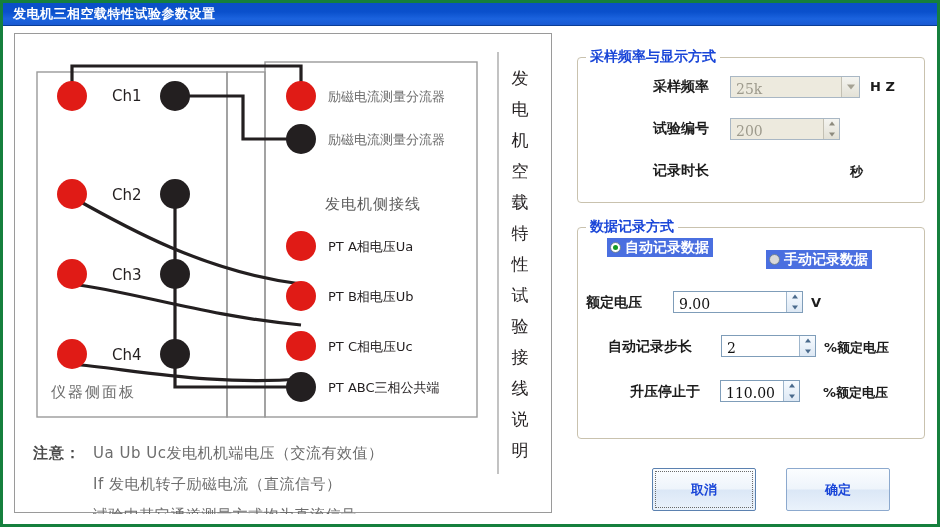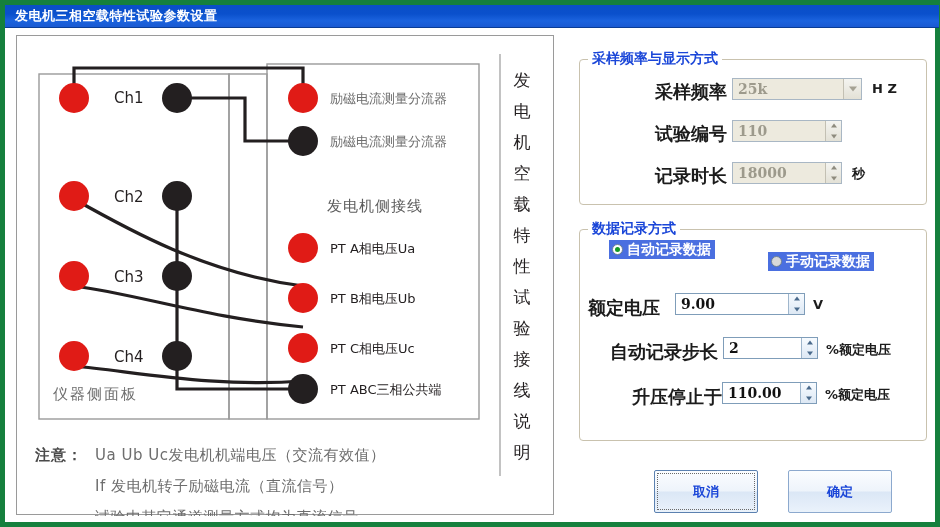--- a/index.html
+++ b/index.html
@@ -5,21 +5,21 @@
   html,body{margin:0;padding:0;}
   body{
     width:940px;height:527px;overflow:hidden;
     background:#ffffff;
     font-family:"DejaVu Sans","Liberation Sans",sans-serif;
     -webkit-font-smoothing:antialiased;
   }
   .window{
     position:absolute;left:0;top:0;width:940px;height:527px;
     background:#ffffff;
-    border:5px solid #15803d;
+    border:3px solid #15803d;
     box-sizing:border-box;
     padding-left:38px;
   }
   
   .titlebar{
     position:absolute;left:0;top:0;width:934px;height:22px;
     background:linear-gradient(to bottom,#0a4fc8 0%,#0a50cc 40%,#1b63de 72%,#1a5ad2 100%);
     border-bottom:1px solid #0a3d96;
   }
   .titlebar .ttl{
@@ -51,38 +51,38 @@
     padding:0 4px;
     color:#1a46d8;font-size:14px;font-weight:bold;
     white-space:nowrap;
     font-family:"DejaVu Sans","Liberation Sans",sans-serif;
   }
   #grp-sample{left:574px;top:54px;width:348px;height:146px;}
   #grp-record{left:574px;top:224px;width:348px;height:212px;}
 
   .fld-label{
     position:absolute;
-    font-size:18px;font-weight:bold;color:#1c1c1c;
+    font-size:14px;font-weight:bold;color:#1c1c1c;
     white-space:nowrap;
     font-family:"DejaVu Sans","Liberation Sans",sans-serif;
   }
   .unit{
     position:absolute;
     font-size:13px;font-weight:bold;color:#1c1c1c;
     white-space:nowrap;
     font-family:"DejaVu Sans","Liberation Sans",sans-serif;
   }
   
   .ctl{
     position:absolute;
     box-sizing:border-box;
     border:1px solid #7f9db9;
     background:#ffffff;
     height:22px;
-    display:flex;align-items:center;font-weight:bold;
+    display:flex;align-items:flex-end;
   }
   .ctl.disabled{background:#edeade;border:1px solid #a9b7c4;}
   .ctl .val{
     flex:1 1 auto;padding-left:5px;
     font-size:14px;color:#111;
     font-family:"DejaVu Serif","Liberation Serif",serif;
     white-space:nowrap;overflow:hidden;
   }
   .ctl.disabled .val{color:#9d9a8c;}
   .spin{
@@ -248,35 +248,28 @@
 
     <div class="fld-label" style="left:75px;top:20px;">采样频率</div>
     <div class="ctl disabled" style="left:152px;top:18px;width:130px;">
       <div class="val">25k</div>
       <div class="combo-arrow"></div>
     </div>
     <div class="unit" style="left:292px;top:21px;">H Z</div>
 
     <div class="fld-label" style="left:75px;top:62px;">试验编号</div>
     <div class="ctl disabled" style="left:152px;top:60px;width:110px;">
-      <div class="val">110</div>
+      <div class="val">200</div>
       <div class="spin">
           <div class="up"></div>
           <div class="dn"></div>
         </div>
     </div>
 
     <div class="fld-label" style="left:75px;top:104px;text-align:right;">记录时长</div>
-    <div class="ctl disabled" style="left:152px;top:102px;width:110px;">
-      <div class="val">18000</div>
-      <div class="spin">
-          <div class="up"></div>
-          <div class="dn"></div>
-        </div>
-    </div>
     <div class="unit" style="left:272px;top:105px;">秒</div>
   </div>
 
   <div class="group" id="grp-record">
     <div class="glabel">数据记录方式</div>
 
     <div class="radio on" style="left:29px;top:10px;">
       <span class="dot"></span>
       <span class="rlabel">自动记录数据</span>
     </div>
@@ -299,21 +292,21 @@
     <div class="ctl" style="left:143px;top:107px;width:95px;">
       <div class="val">2</div>
       <div class="spin">
           <div class="up"></div>
           <div class="dn"></div>
         </div>
     </div>
     <div class="unit" style="left:246px;top:111px;">%额定电压</div>
 
     <div class="fld-label" style="left:52px;top:155px;">升压停止于</div>
-    <div class="ctl" style="left:142px;top:152px;width:95px;">
+    <div class="ctl" style="left:142px;top:152px;width:80px;">
       <div class="val">110.00</div>
       <div class="spin">
           <div class="up"></div>
           <div class="dn"></div>
         </div>
     </div>
     <div class="unit" style="left:245px;top:156px;">%额定电压</div>
   </div>
 
   <div class="btn focused" id="btn-cancel">

